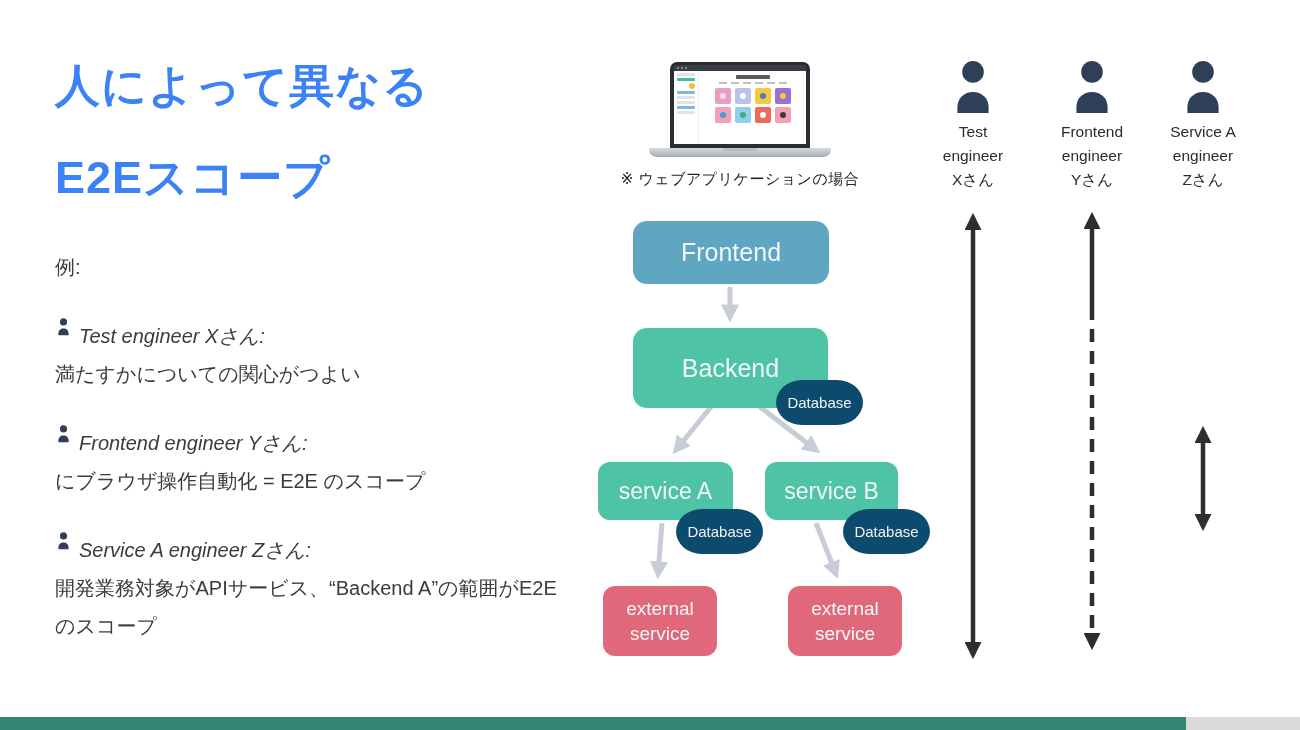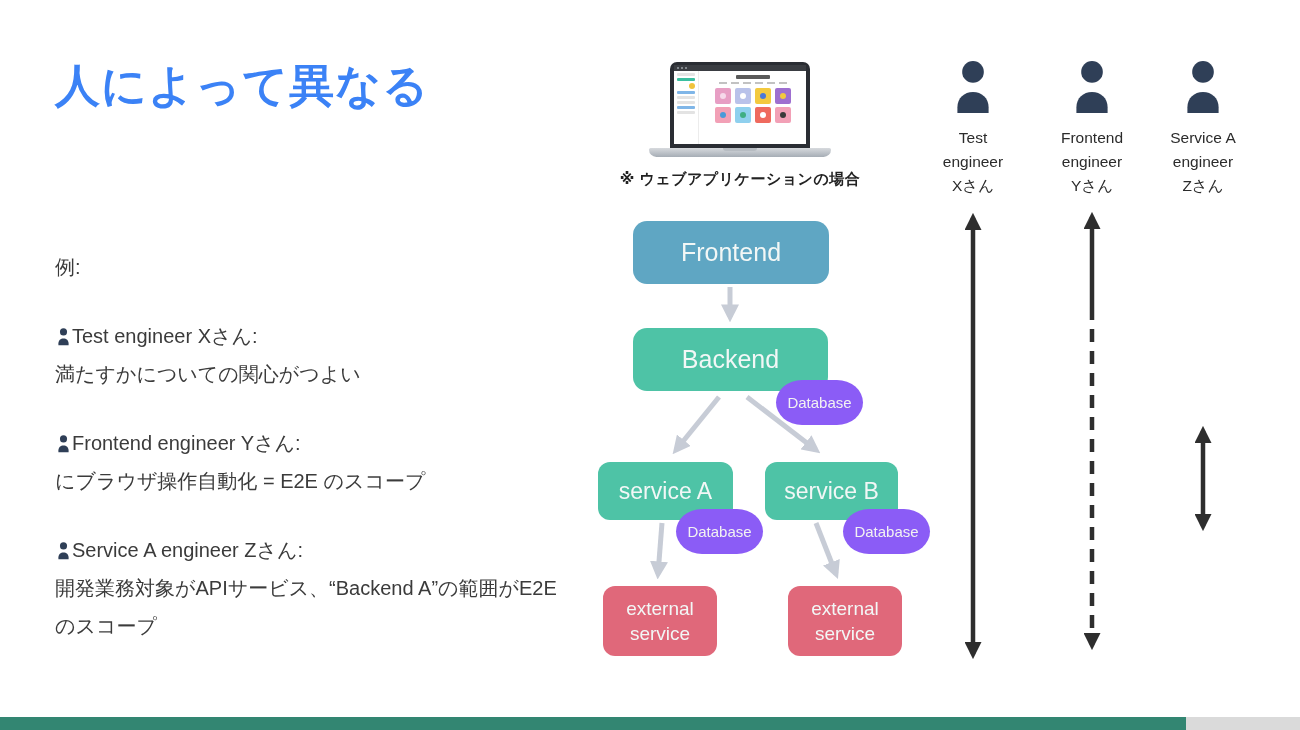--- a/index.html
+++ b/index.html
@@ -13,21 +13,21 @@
     position:absolute; left:55px; top:40px;
     font-size:45px; line-height:92px; font-weight:900; letter-spacing:1px; color:#3b82f6;
   }
   .left-text {
     position:absolute; left:55px; top:248px; width:575px;
     font-size:20px; line-height:38px; color:#3b3b3b;
   }
   .example-label { margin-bottom:4px; }
   .example { margin-top:31px; }
   .example:first-of-type { margin-top:0; }
-  .example-header { display:flex; align-items:center; gap:0; }
+  .example-header { display:flex; gap:7px;font-style:italic; }
   .example-header svg { flex:0 0 auto; }
   
   .laptop-wrap { position:absolute; left:607px; top:62px; width:266px; text-align:center; }
   .lap-screen {
     width:140px; height:86px; margin:0 auto; background:#2a2d33;
     border-radius:7px 7px 0 0; padding:3px 4px 4px;
   }
   .lap-view { background:#ffffff; width:100%; height:100%; display:flex; flex-direction:column; overflow:hidden; }
   .lap-chrome { height:6px; background:#3a3d42; display:flex; align-items:center; gap:2px; padding-left:3px; }
   .lap-chrome i { width:2px; height:2px; border-radius:50%; background:#9aa0a6; }
@@ -53,60 +53,61 @@
   .tile:nth-child(7){background:#ef6a5e;} .tile:nth-child(7)::after{background:#ffffff;}
   .tile:nth-child(8){background:#f2a0b6;} .tile:nth-child(8)::after{background:#3a3a3a;}
   .lap-base {
     width:182px; height:9px; margin:0 auto; position:relative;
     background:linear-gradient(#d7dade,#a6adb5); border-radius:2px 2px 9px 9px;
   }
   .lap-base::after {
     content:""; position:absolute; left:50%; top:0; transform:translateX(-50%);
     width:34px; height:3px; background:#b7bcc2; border-radius:0 0 3px 3px;
   }
-  .lap-caption { margin-top:13px; font-size:15px; font-weight:700; color:#222222; letter-spacing:.5px; }
+  .lap-caption { margin-top:13px; font-size:15px; font-weight:400; color:#222222; letter-spacing:.5px; }
   
   .node {
     position:absolute; z-index:2; display:flex; align-items:center; justify-content:center;
     color:#f2f7f6; text-align:center;
   }
   .node-frontend { left:633px; top:221px; width:196px; height:63px; background:#5fa6c3; border-radius:14px; font-size:25px; }
-  .node-backend  { left:633px; top:328px; width:195px; height:63px; background:#4ec3a6; border-radius:14px; font-size:25px; }
+  .node-backend  { left:633px; top:328px; width:195px; height:80px; background:#4ec3a6; border-radius:14px; font-size:25px; }
   .node-service-a{ left:598px; top:462px; width:135px; height:58px; background:#4ec3a6; border-radius:12px; font-size:23px; }
   .node-service-b{ left:765px; top:462px; width:133px; height:58px; background:#4ec3a6; border-radius:12px; font-size:23px; }
   .node-external { width:114px; height:70px; background:#e0687a; border-radius:12px; font-size:19px; line-height:25px; padding:0 18px; }
   .node-ext-1 { left:603px; top:586px; }
   .node-ext-2 { left:788px; top:586px; }
   .db {
-    position:absolute; z-index:3; width:87px; height:45px; background:#8b5cf6;
+    position:absolute; z-index:3; width:87px; height:45px; background:#0c4a6e;
     border-radius:30% / 50%; display:flex; align-items:center; justify-content:center;
     color:#f2f2f2; font-size:15px;
   }
   .db-1 { left:776px; top:380px; }
   .db-2 { left:676px; top:509px; }
   .db-3 { left:843px; top:509px; }
   
   .engineer { position:absolute; width:110px; text-align:center; top:56px; color:#2b2b2b; }
-  .engineer .label { font-size:15.5px; line-height:24px; margin-top:6px; }
+  .engineer .label { font-size:15.5px; line-height:24px; margin-top:0; }
   .eng-x { left:918px; }
   .eng-y { left:1037px; }
   .eng-z { left:1148px; }
   
   #arrows { position:absolute; left:0; top:0; z-index:1; }
   
   .footer-teal { position:absolute; left:0; top:717px; width:1186px; height:13px; background:#338672; }
   .footer-gray { position:absolute; left:1186px; top:717px; width:114px; height:13px; background:#dadada; }
 </style>
 </head>
 <body>
 
 <div id="slide">
 
   <div class="title">
     <div>人によって異なる</div>
+    <div>E2Eスコープ</div>
   </div>
 
   <div class="left-text">
     <div class="example-label">例:</div>
 
     <div class="example">
       <div class="example-header">
         <svg width="17" height="19" viewBox="0 0 24 26" fill="#2f3f57">
           <circle cx="12" cy="6.5" r="5"></circle>
           <path d="M4.8,25.5 L4.8,22.8 C4.8,18.6 8,15.8 12,15.8 C16,15.8 19.2,18.6 19.2,22.8 L19.2,25.5 Z"></path>

